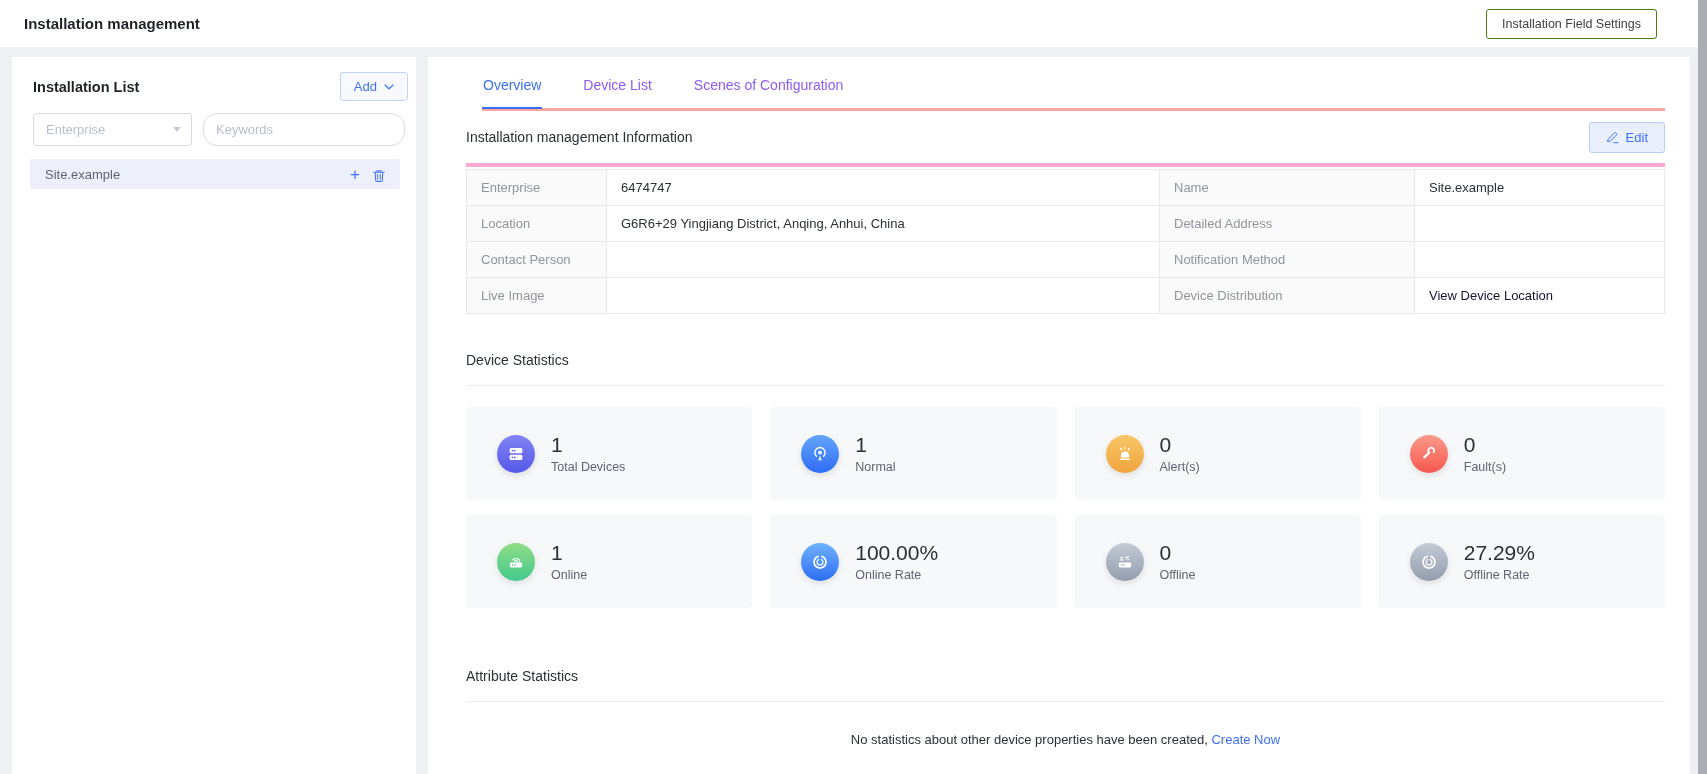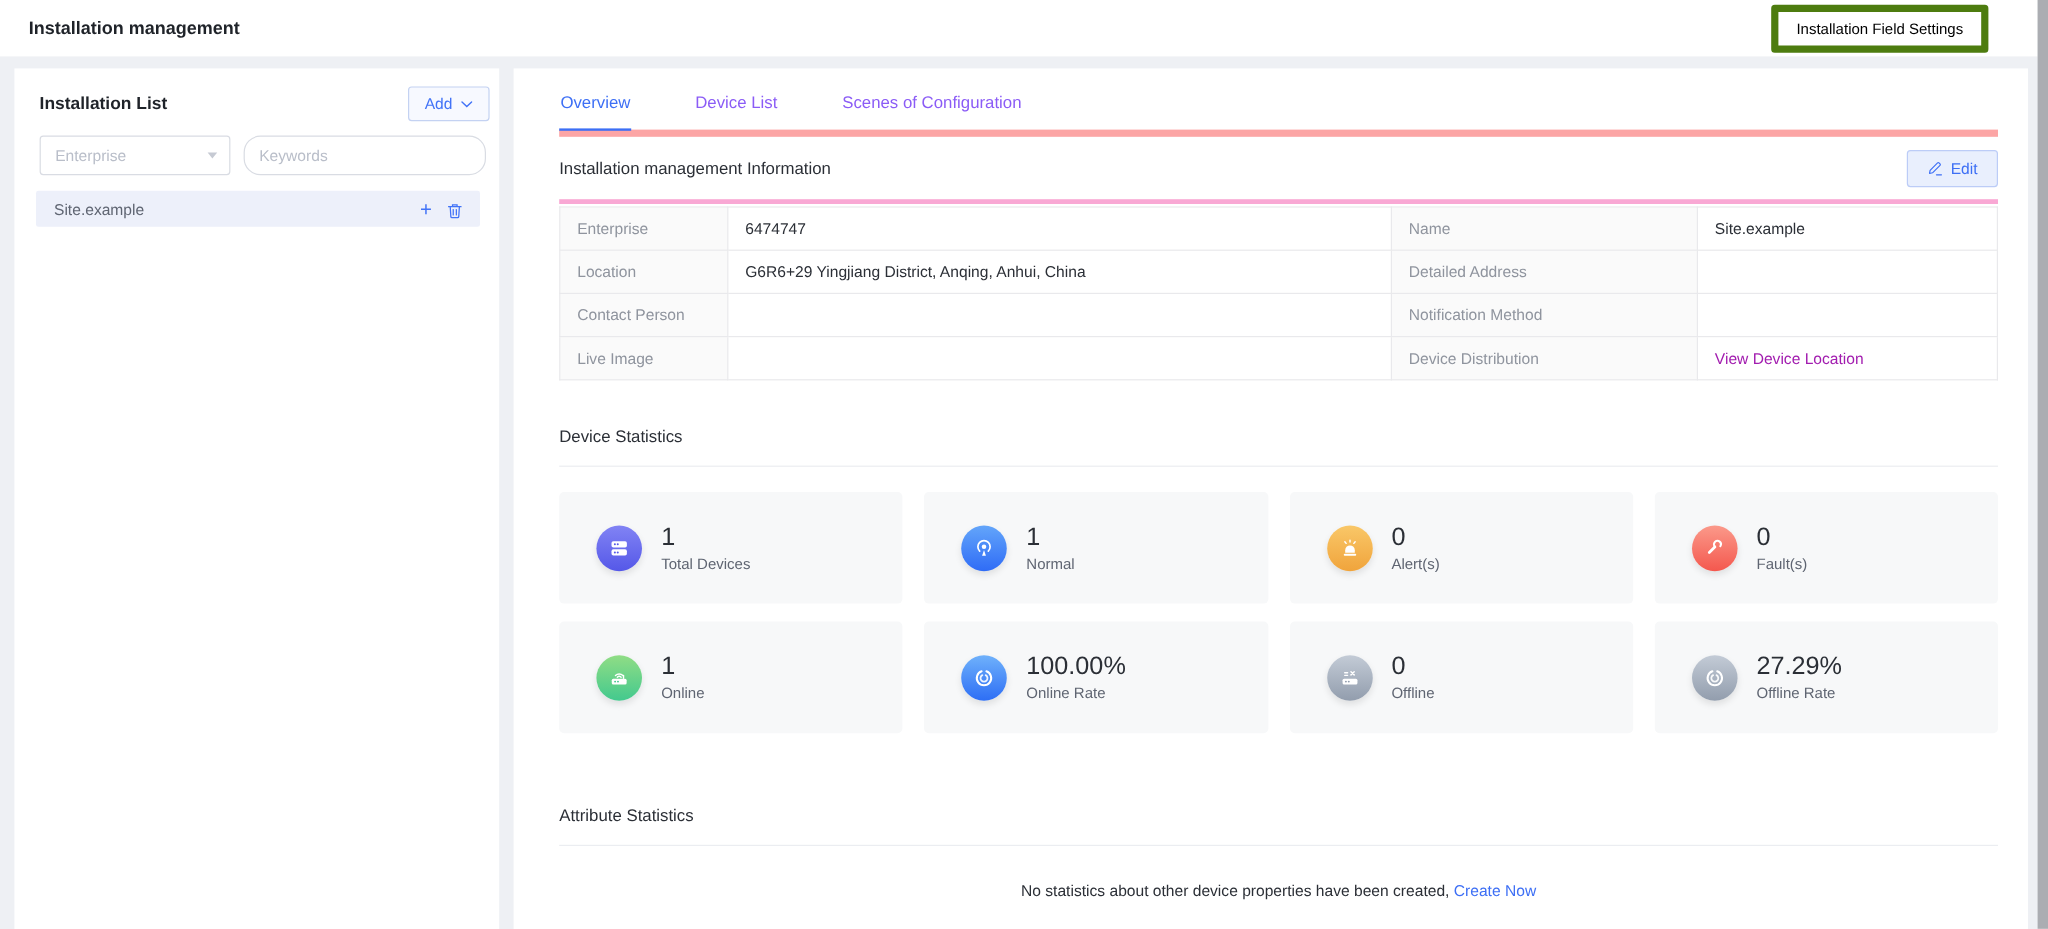--- a/index.html
+++ b/index.html
@@ -10,22 +10,22 @@
   }
   
   .topbar{
     position:absolute; top:0; left:0; width:1707px; height:47px;
     background:#fff; display:flex; align-items:center;
     padding:0 50px 0 24px; z-index:2;
   }
   .topbar-title{ font-size:15px; font-weight:bold; color:#1f2329; }
   .topbar-spacer{ flex:1; }
   .settings-btn{
-    background:#fff; border:6px solid #4d7c0f; border-radius:3px;
-    padding:7px 15px; font-size:12.5px; color:#000000; cursor:pointer;
+    background:#fff; border:1px solid #4d7c0f; border-radius:3px;
+    padding:7px 15px; font-size:12.5px; color:#404040; cursor:pointer;
     font-family:inherit;
   }
   
   .content{
     position:absolute; top:57px; left:12px; right:17px; bottom:-20px;
     display:flex; gap:12px;
   }
   
   .sidebar{
     width:404px; background:#fff; padding:15px 8px 0 10px; flex-shrink:0;
@@ -56,21 +56,21 @@
   .site-row{
     margin-top:13px; height:30px; background:#edf0fa; border-radius:2px;
     display:flex; align-items:center; padding:0 12px 0 15px; cursor:pointer;
     width:370px; margin-left:8px;
   }
   .site-name{ flex:1; color:#5f6572; font-size:13px; }
   .plus-icon{ color:#4273f7; font-size:17px; line-height:1; cursor:pointer; padding:0 6px; font-weight:400; }
   .trash-btn{ cursor:pointer; display:inline-flex; padding:2px 2px 0 6px; }
   
   .main{ flex:1; background:#fff; padding:0 25px 30px 38px; }
-  .tabs{ display:flex; gap:52px; border-bottom:6px solid #fca5a5; }
+  .tabs{ display:flex; gap:40px; border-bottom:3px solid #fca5a5;margin-left:16px; }
   .tab{
     padding:20px 1px 15px; font-size:14px; color:#8b5cf6; cursor:pointer; position:relative;
   }
   .tab.active{ color:#3d6ff5; }
   .tab.active::after{
     content:""; position:absolute; left:0; right:0; bottom:-1px; height:2px; background:#3d6ff5;
   }
   .sec-head{
     display:flex; align-items:center; justify-content:space-between;
     height:56px; border-bottom:4px solid #f9a8d4;
@@ -85,21 +85,21 @@
   .info-table{ width:100%; border-collapse:collapse; margin-top:2px; table-layout:fixed; }
   .info-table td{
     border:1px solid #e9e9ec; height:36px; padding:0 14px; font-size:13px;
     overflow:hidden; white-space:nowrap;
   }
   td.lbl{ background:#fafafa; color:#8f949e; }
   td.lbl.c1{ width:140px; }
   td.lbl.c3{ width:255px; }
   td.val{ color:#2b2f36; }
   td.val.c4{ width:250px; }
-  .cell-link{ color:#a21caf; text-decoration:none; cursor:pointer; }
+  .cell-link{ color:#0f172a; text-decoration:none; cursor:pointer; }
   
   .stat-sec-title{ margin-top:38px; font-size:14px; color:#2b2f36; padding-bottom:17px; border-bottom:1px solid #ebedf1; }
   .cards{
     margin-top:21px; display:grid; grid-template-columns:repeat(4,1fr);
     gap:15px 18px;
   }
   .card{
     background:#f7f8f9; border-radius:4px; height:93px;
     display:flex; align-items:center; padding-left:31px; gap:16px;
   }

